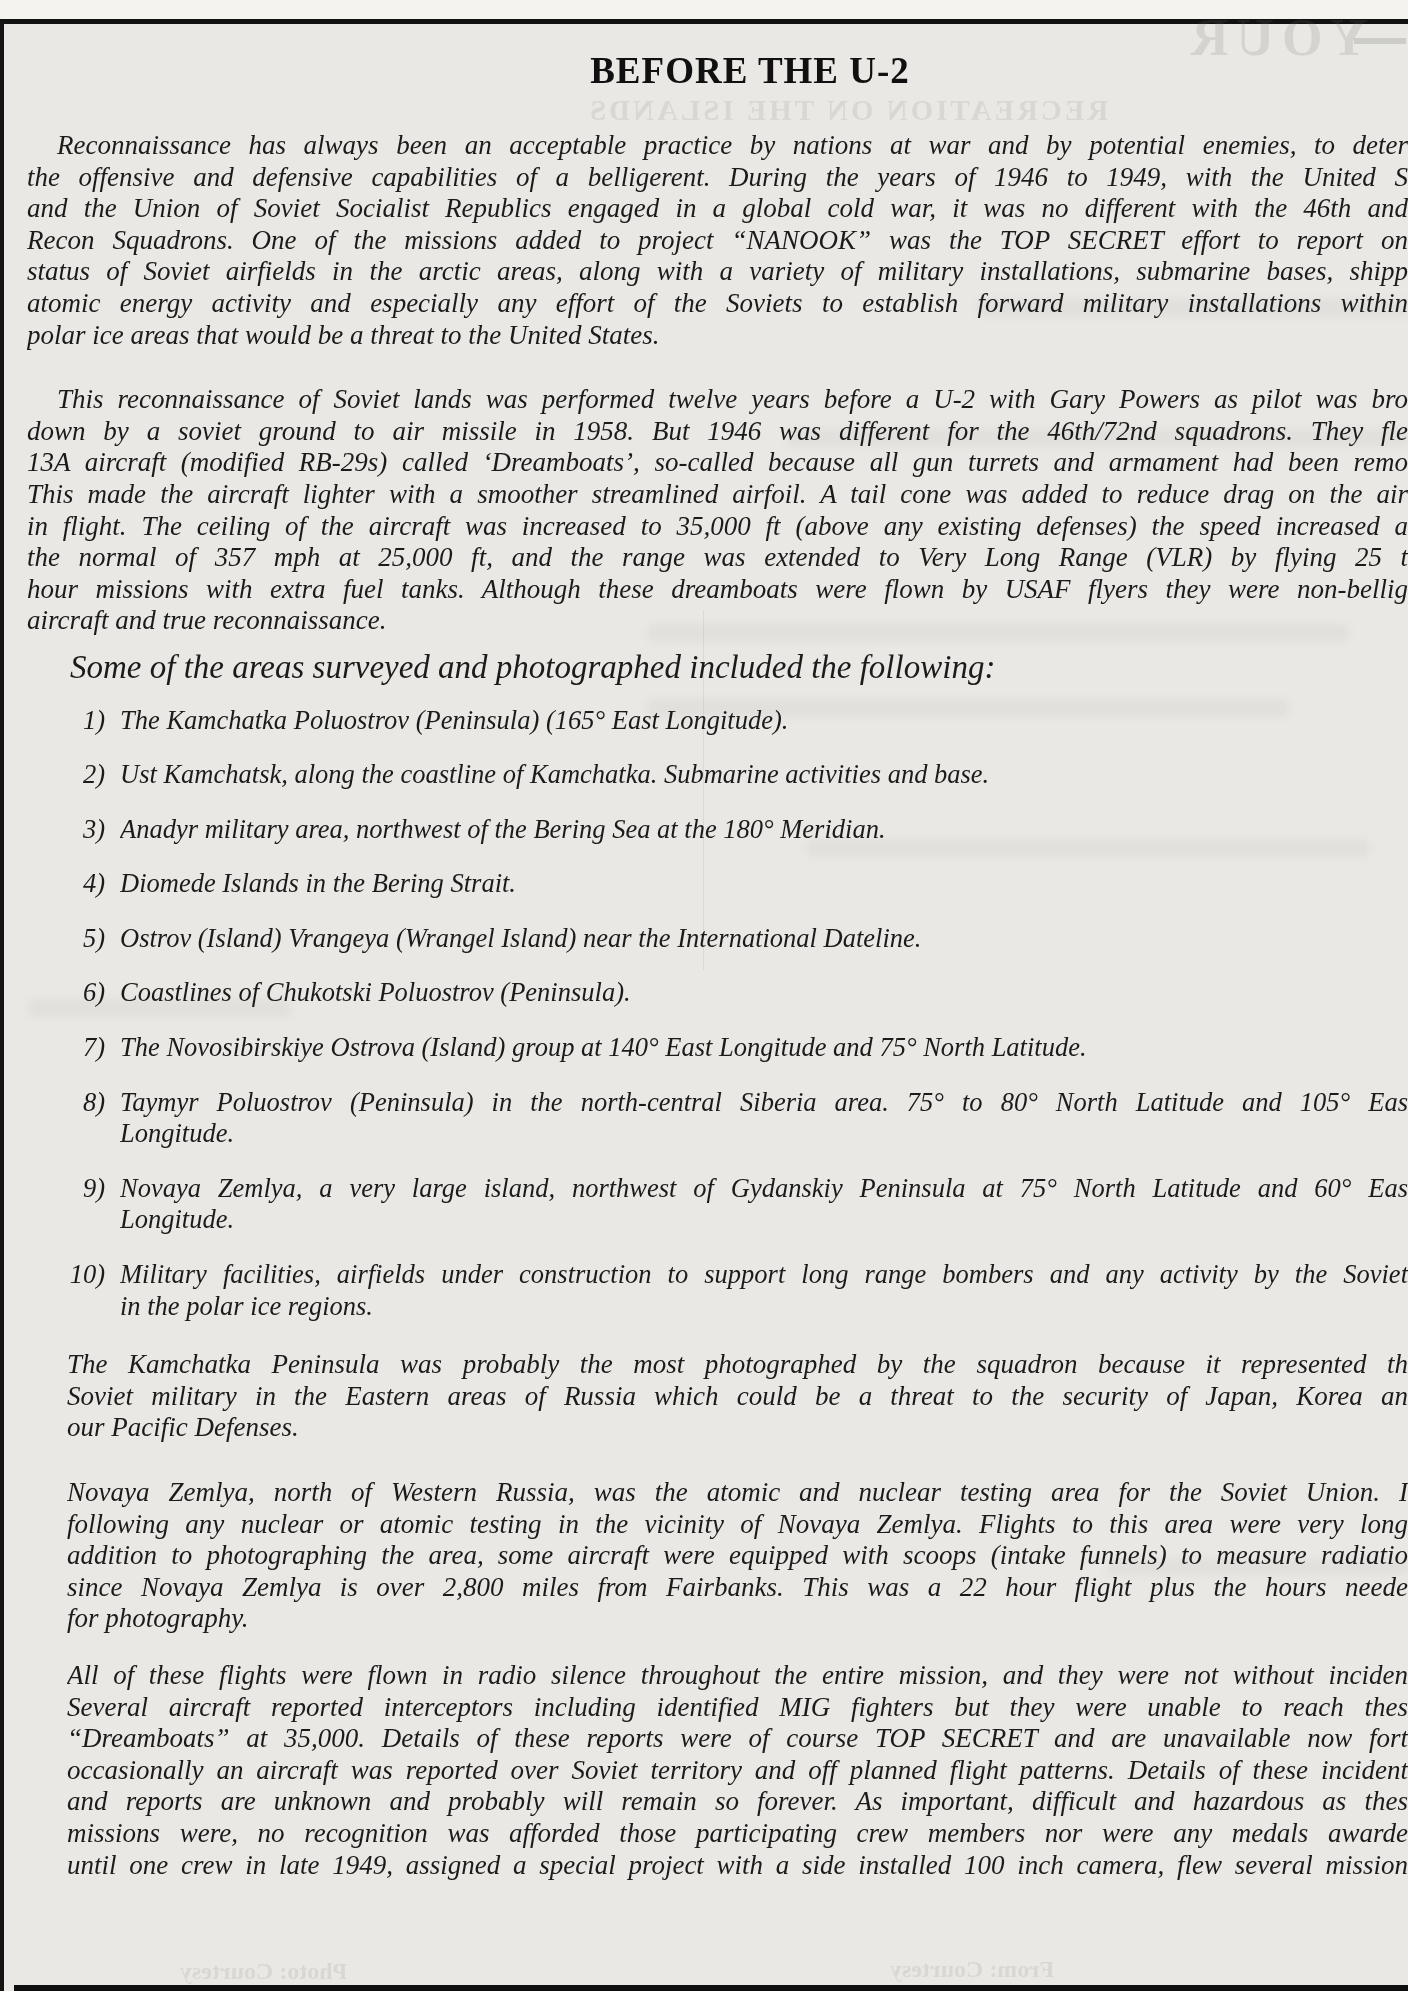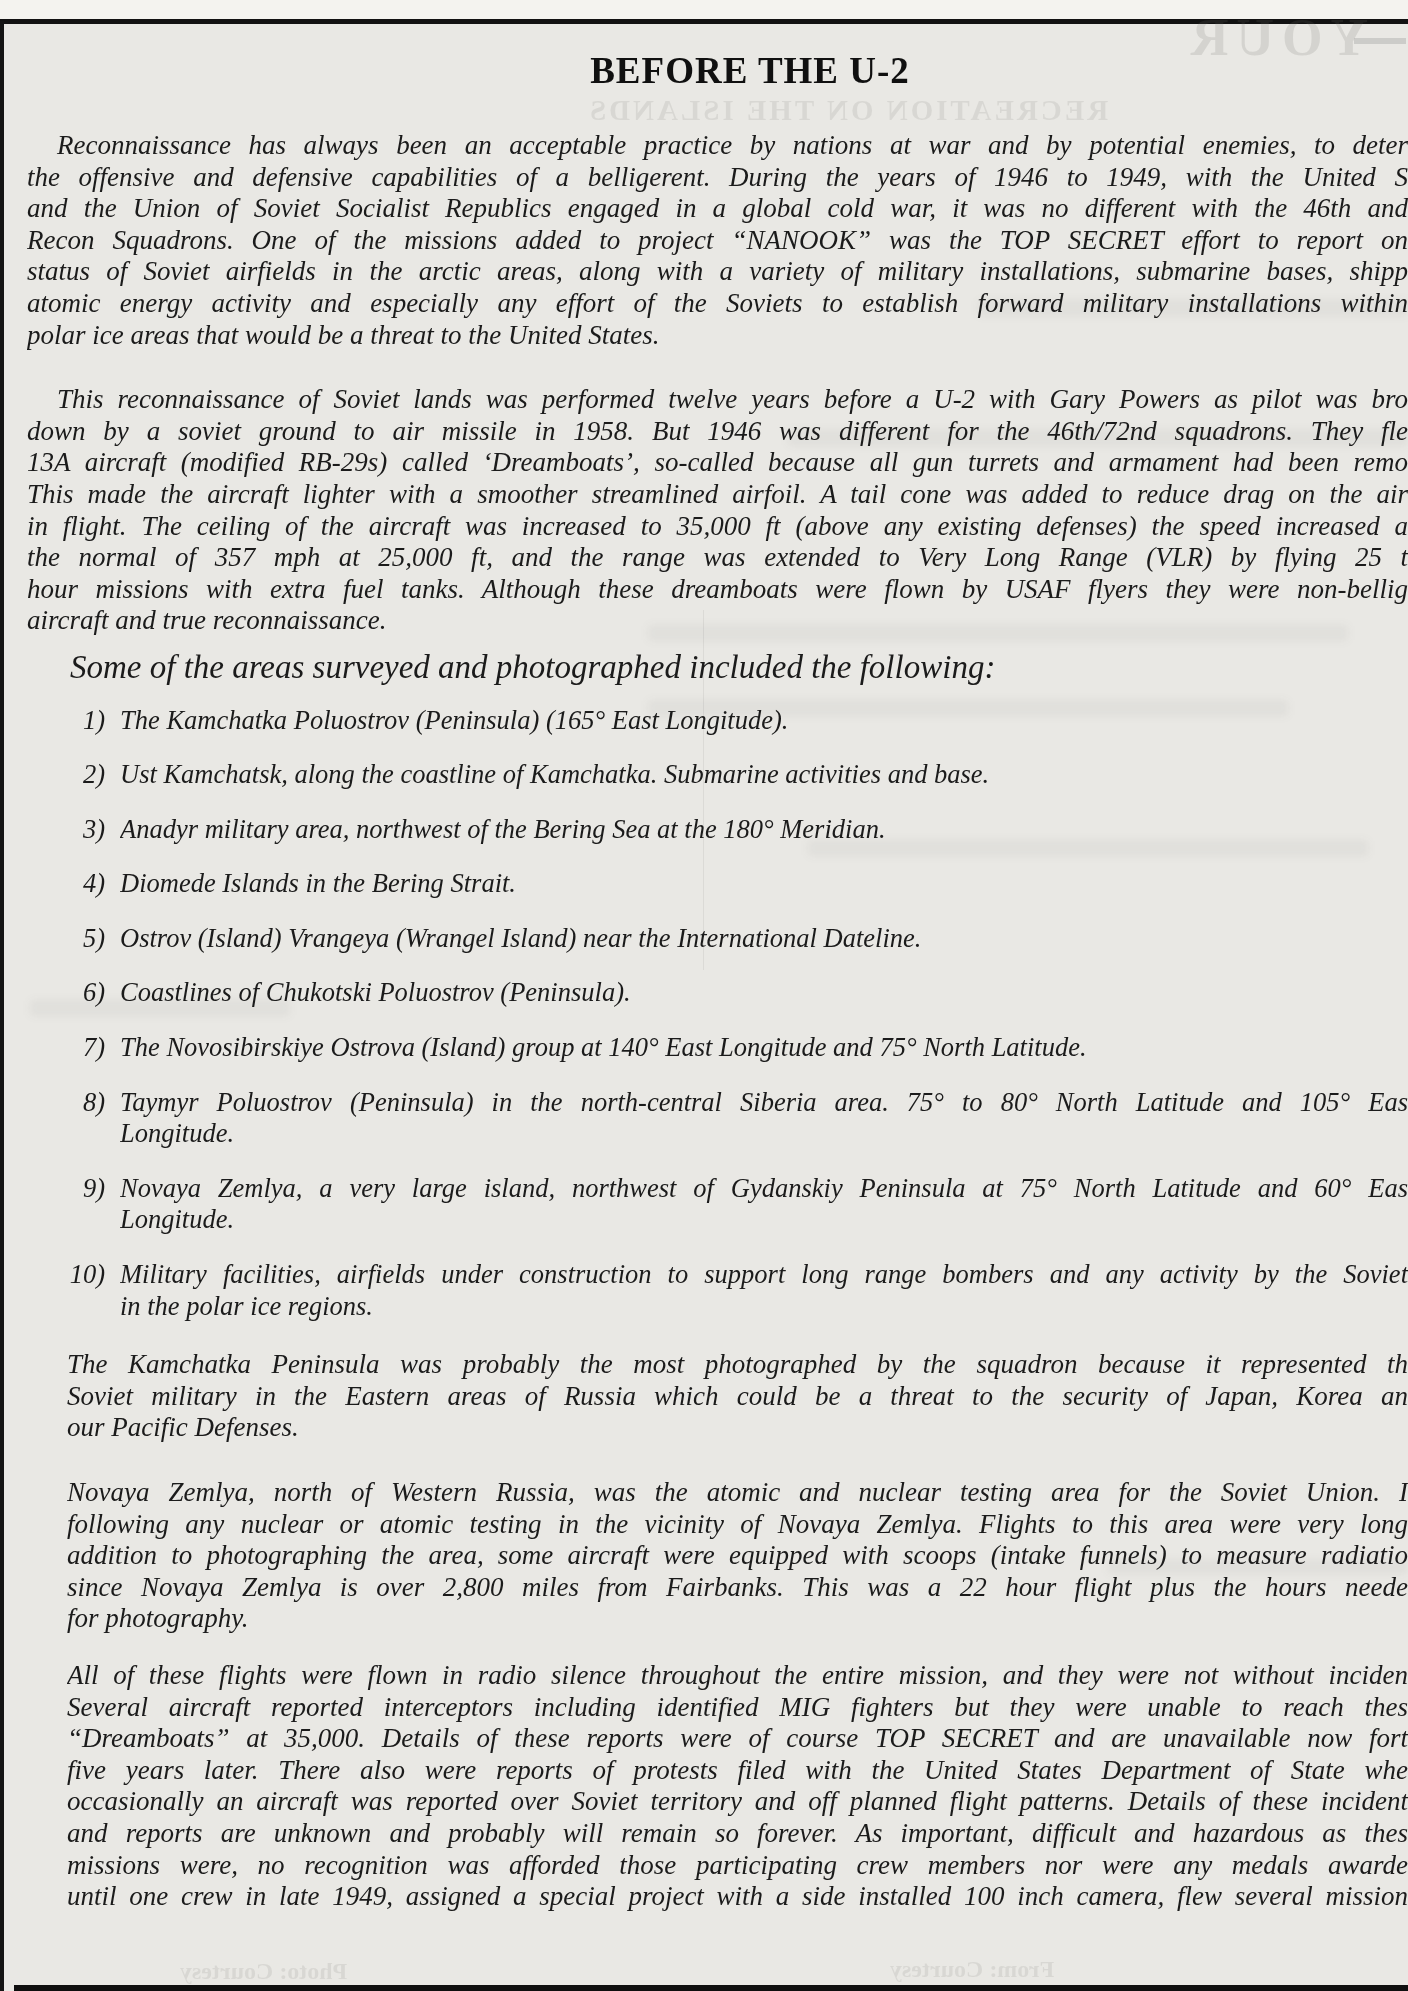--- a/index.html
+++ b/index.html
@@ -212,20 +212,19 @@
       <div class="line just">following any nuclear or atomic testing in the vicinity of Novaya Zemlya. Flights to this area were very long</div>
       <div class="line just">addition to photographing the area, some aircraft were equipped with scoops (intake funnels) to measure radiatio</div>
       <div class="line just">since Novaya Zemlya is over 2,800 miles from Fairbanks. This was a 22 hour flight plus the hours neede</div>
       <div class="line">for photography.</div>
     </div>
 
   <div class="para closing" id="pf">
       <div class="line just">All of these flights were flown in radio silence throughout the entire mission, and they were not without inciden</div>
       <div class="line just">Several aircraft reported interceptors including identified MIG fighters but they were unable to reach thes</div>
       <div class="line just">“Dreamboats” at 35,000. Details of these reports were of course TOP SECRET and are unavailable now fort</div>
-      <div class="line just">five years later. There also were reports of protests filed with the United States Department of State whe</div>
       <div class="line just">occasionally an aircraft was reported over Soviet territory and off planned flight patterns. Details of these incident</div>
       <div class="line just">and reports are unknown and probably will remain so forever. As important, difficult and hazardous as thes</div>
       <div class="line just">missions were, no recognition was afforded those participating crew members nor were any medals awarde</div>
       <div class="line just">until one crew in late 1949, assigned a special project with a side installed 100 inch camera, flew several mission</div>
     </div>
 
 </div>
 
 </body></html>

